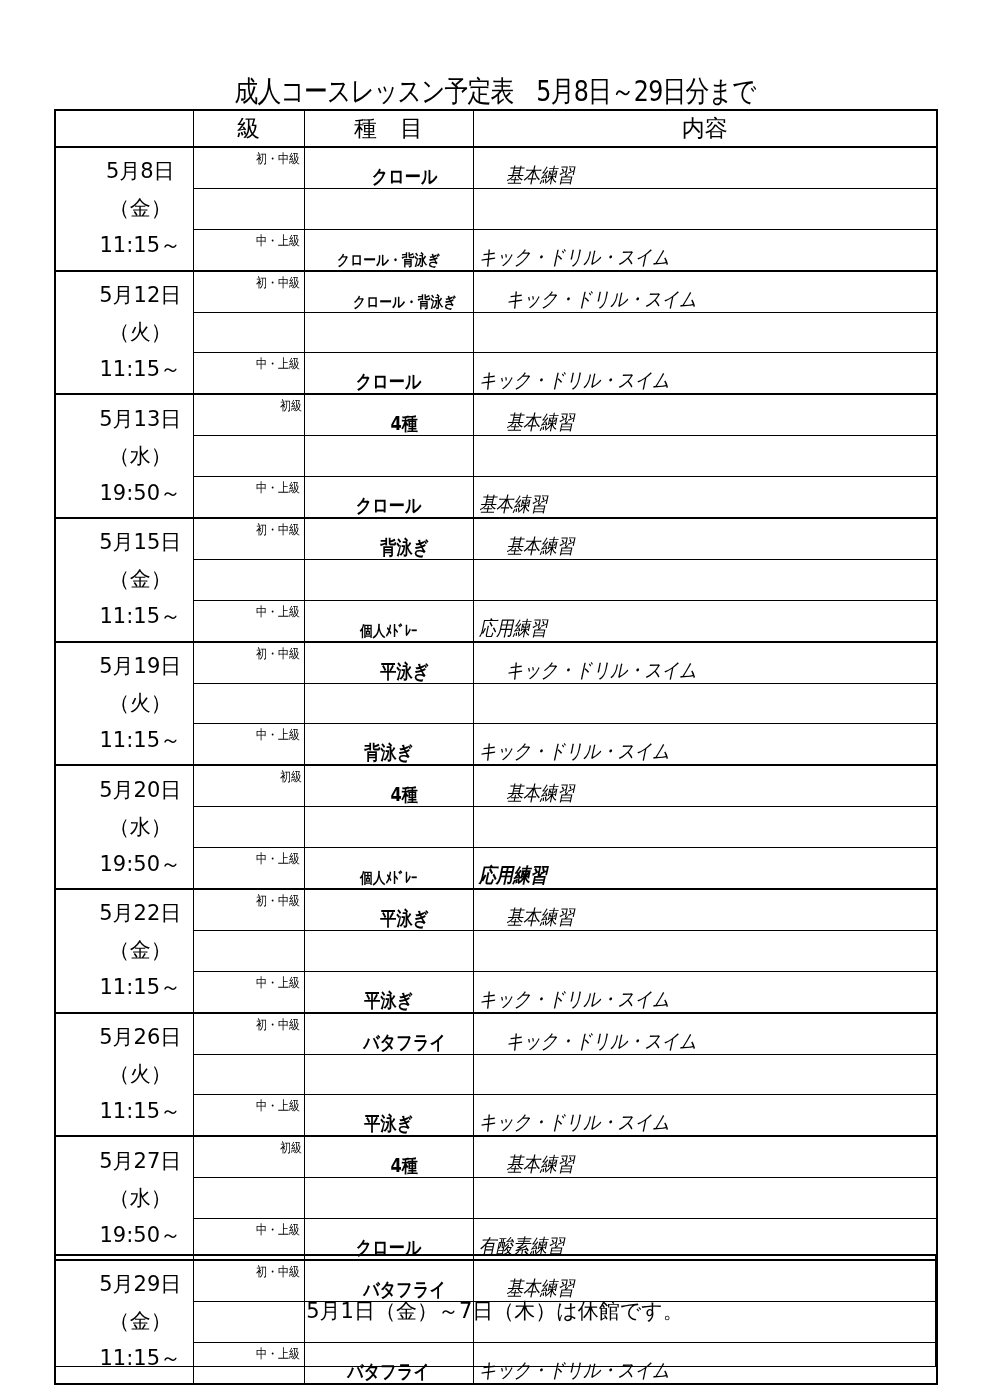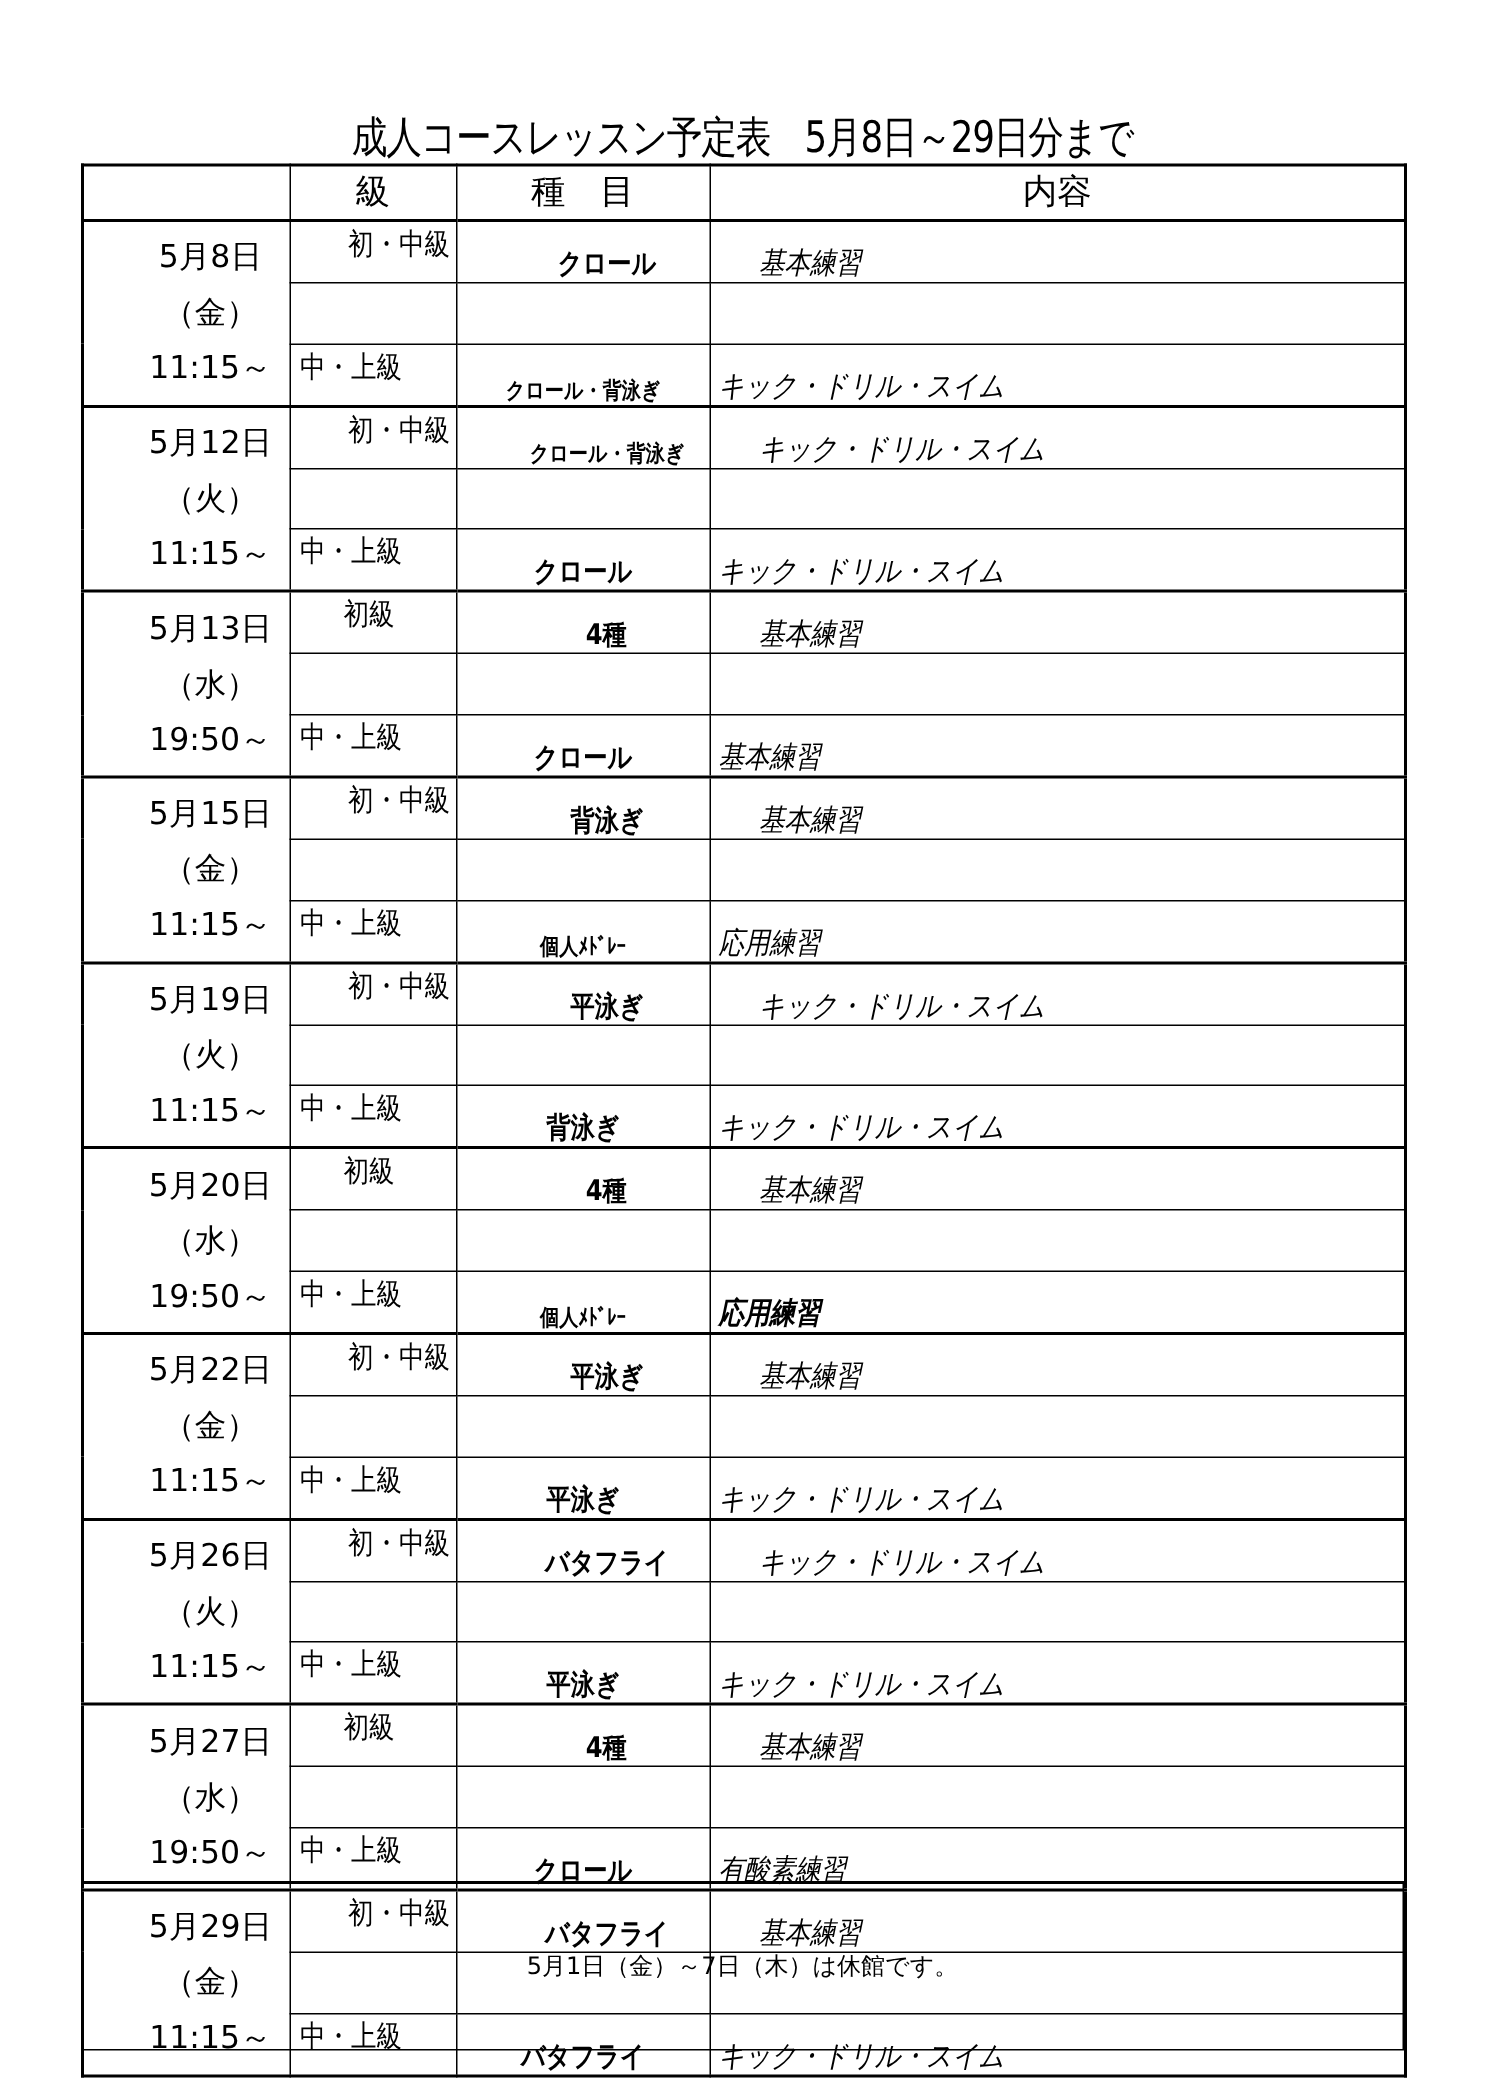--- a/index.html
+++ b/index.html
@@ -7,28 +7,28 @@
   .title { position: absolute; left: 0; top: 72px; width: 990px; text-align: center; font-size: 29px; letter-spacing: -1px; transform: scaleX(0.82); transform-origin: 495px 0; white-space: nowrap; }
   .sheet { position: absolute; left: 54px; top: 109px; width: 882px; }
   table { border-collapse: collapse; width: 882px; table-layout: fixed; }
   td, th { border: 1px solid #000; padding: 0; font-weight: normal; font-size: 21px; line-height: 1; overflow: hidden; white-space: nowrap; }
   .outer { border: 2px solid #000; }
   th { height: 35px; text-align: center; font-size: 23px; }
   col.c-date { width: 138px; } col.c-level { width: 111px; } col.c-stroke { width: 169px; } col.c-content { width: 464px; }
   tr.sub td { height: 35.9px; }
   tr.first td { border-top: 2.5px solid #000; padding-left: 32px; }
   td.date { text-align: center; vertical-align: middle; line-height: 37px; font-size: 21px; border-right: 1px solid #000; }
-  td.level { text-align: left; vertical-align: top; padding-top: 4px; font-size: 20px; }
+  td.level { text-align: right; vertical-align: top; padding-top: 4px; font-size: 13px; }
   td.stroke { text-align: center; font-weight: bold; font-size: 19px; vertical-align: bottom; padding-bottom: 2px; }
   td.content { text-align: left; padding-left: 5px; font-size: 20px; vertical-align: bottom; padding-bottom: 3px; font-style: italic; }
   td.content.bold { font-weight: bold; }
   td.stroke.small { font-size: 15px; text-decoration: underline; }
   .narrow { display: inline-block; transform: scaleX(0.85); transform-origin: center; }
   .narrowL { display: inline-block; transform: scaleX(0.85); transform-origin: left; }
-  .footer { position: absolute; left: 54px; top: 1254px; width: 880px; height: 110px; border: 1.5px solid #000; border-top: 2px solid #000; display: flex; align-items: center; justify-content: center; font-size: 16px; }
+  .footer { position: absolute; left: 54px; top: 1254px; width: 880px; height: 110px; border: 1.5px solid #000; border-top: 2px solid #000; display: flex; align-items: center; justify-content: center; font-size: 21px; }
 </style>
 </head>
 <body>
 
 <div class="title">成人コースレッスン予定表　5月8日～29日分まで</div>
 
 <div class="sheet">
   <table class="outer">
     <colgroup>
       <col class="c-date">

